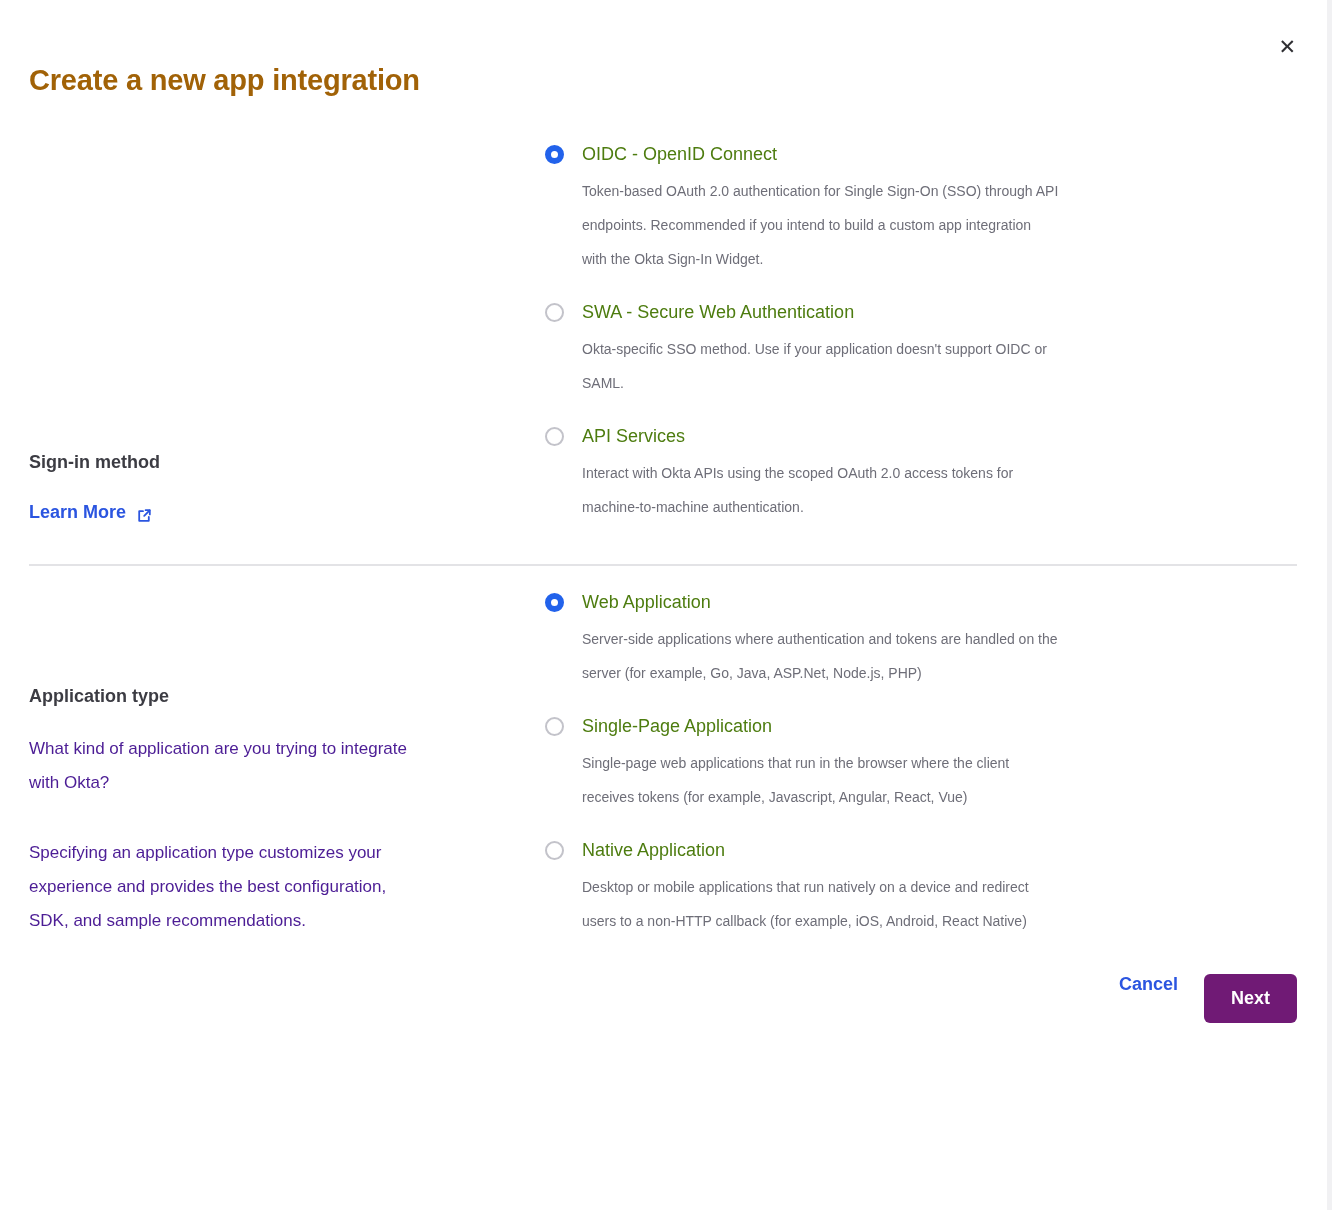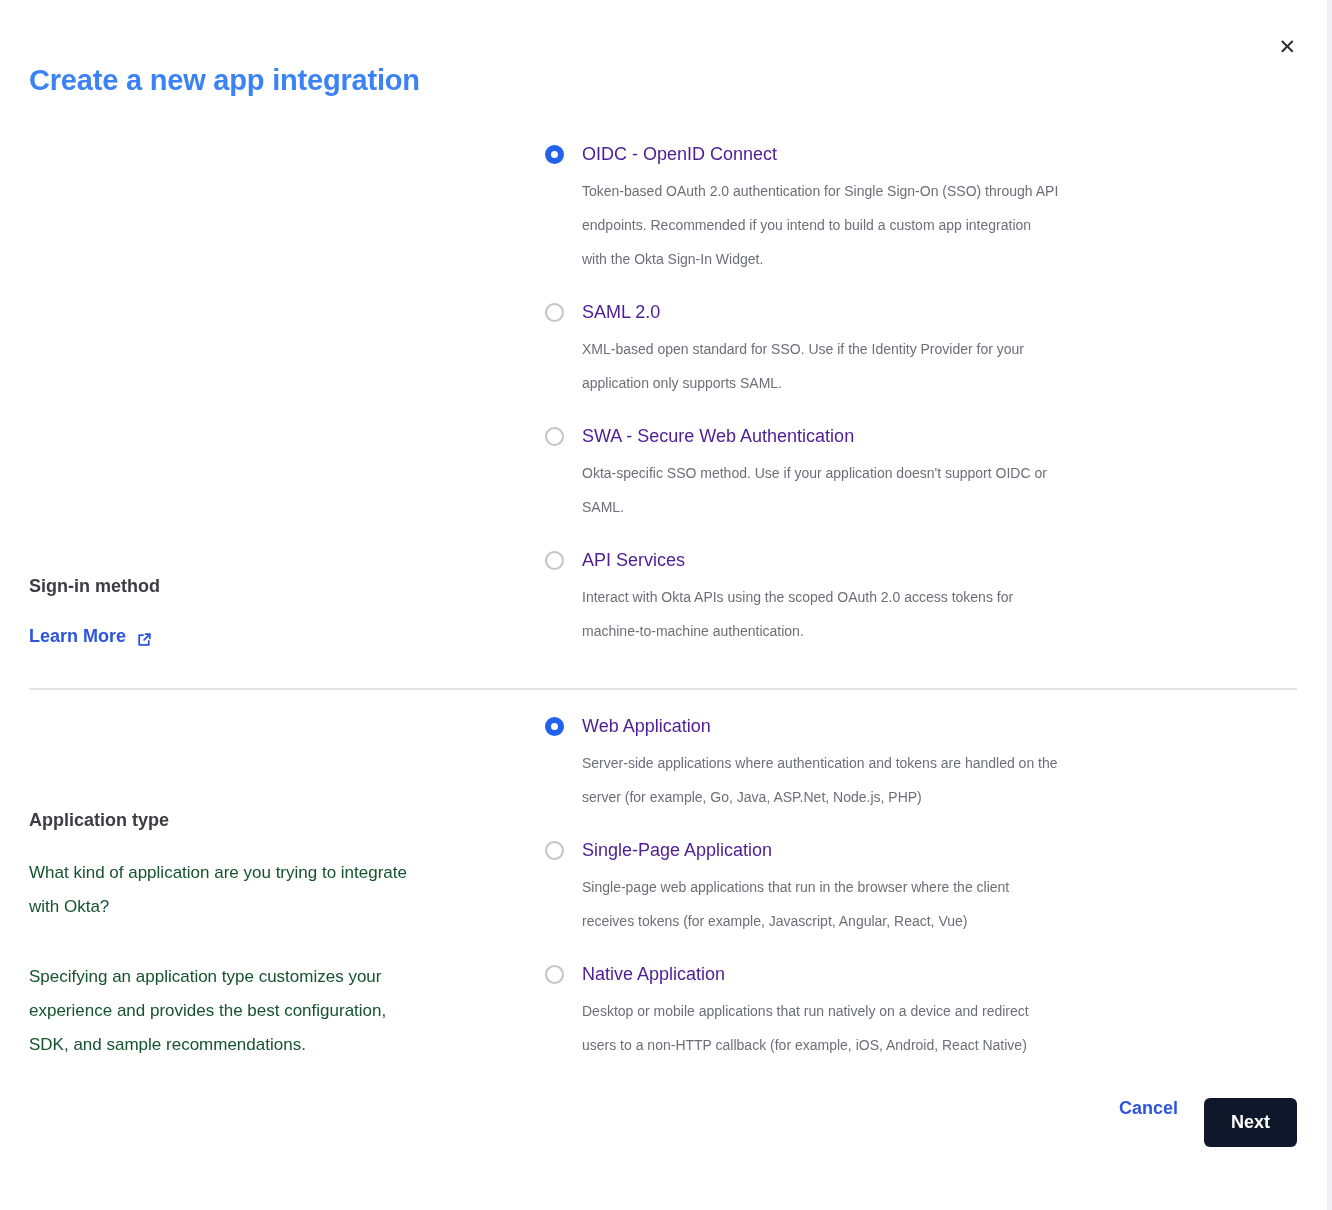--- a/index.html
+++ b/index.html
@@ -26,21 +26,21 @@
     color: #2f2f33;
     cursor: pointer;
     font-weight: 400;
   }
   .dialog-title {
     padding-top: 62px;
     font-size: 29px;
     line-height: 36px;
     font-weight: 700;
     letter-spacing: -0.2px;
-    color: #3b82f6;
+    color: #a16207;
   }
   .row {
     display: flex;
     align-items: flex-end;
   }
   .row-1 { margin-top: 44px; }
   .row-2 { margin-top: 24px; }
   .left-col {
     flex: 0 0 516px;
     max-width: 516px;
@@ -66,21 +66,21 @@
     font-weight: 700;
     color: #2b55e0;
     cursor: pointer;
     text-decoration: none;
   }
   .ext-icon { display: inline-block; width: 15px; height: 15px; }
   .left-desc {
     margin-top: 24px;
     font-size: 17px;
     line-height: 34px;
-    color: #14532d;
+    color: #4c1d95;
   }
   .left-desc.second { margin-top: 36px; }
   .option {
     display: flex;
     gap: 18px;
     margin-bottom: 24px;
   }
   .option:last-child { margin-bottom: 0; }
   .radio {
     flex: 0 0 19px;
@@ -92,21 +92,21 @@
     cursor: pointer;
   }
   .radio.selected {
     border: 6px solid #2262eb;
   }
   .option-body { flex: 1; }
   .option-label {
     font-size: 18px;
     line-height: 24px;
     font-weight: 500;
-    color: #4c1d95;
+    color: #4d7c0f;
     cursor: pointer;
   }
   .option-desc {
     margin-top: 8px;
     font-size: 14px;
     line-height: 34px;
     color: #6e6e78;
   }
   .divider {
     margin-top: 40px;
@@ -122,21 +122,21 @@
     gap: 26px;
   }
   .cancel-link {
     font-size: 18px;
     font-weight: 700;
     color: #2b55e0;
     cursor: pointer;
     text-decoration: none;
   }
   .next-btn {
-    background: #0f172a;
+    background: #701a75;
     color: #ffffff;
     font-family: inherit;
     font-size: 18px;
     font-weight: 700;
     border: none;
     border-radius: 6px;
     padding: 14px 27px;
     cursor: pointer;
   }
 </style>
@@ -171,30 +171,20 @@
         <div class="option-body">
           <div class="option-label">OIDC - OpenID Connect</div>
           <div class="option-desc">
             <div>Token-based OAuth 2.0 authentication for Single Sign-On (SSO) through API</div>
             <div>endpoints. Recommended if you intend to build a custom app integration</div>
             <div>with the Okta Sign-In Widget.</div>
           </div>
         </div>
       </div>
 
-      <div class="option">
-        <span class="radio"></span>
-        <div class="option-body">
-          <div class="option-label">SAML 2.0</div>
-          <div class="option-desc">
-            <div>XML-based open standard for SSO. Use if the Identity Provider for your</div>
-            <div>application only supports SAML.</div>
-          </div>
-        </div>
-      </div>
 
       <div class="option">
         <span class="radio"></span>
         <div class="option-body">
           <div class="option-label">SWA - Secure Web Authentication</div>
           <div class="option-desc">
             <div>Okta-specific SSO method. Use if your application doesn't support OIDC or</div>
             <div>SAML.</div>
           </div>
         </div>

